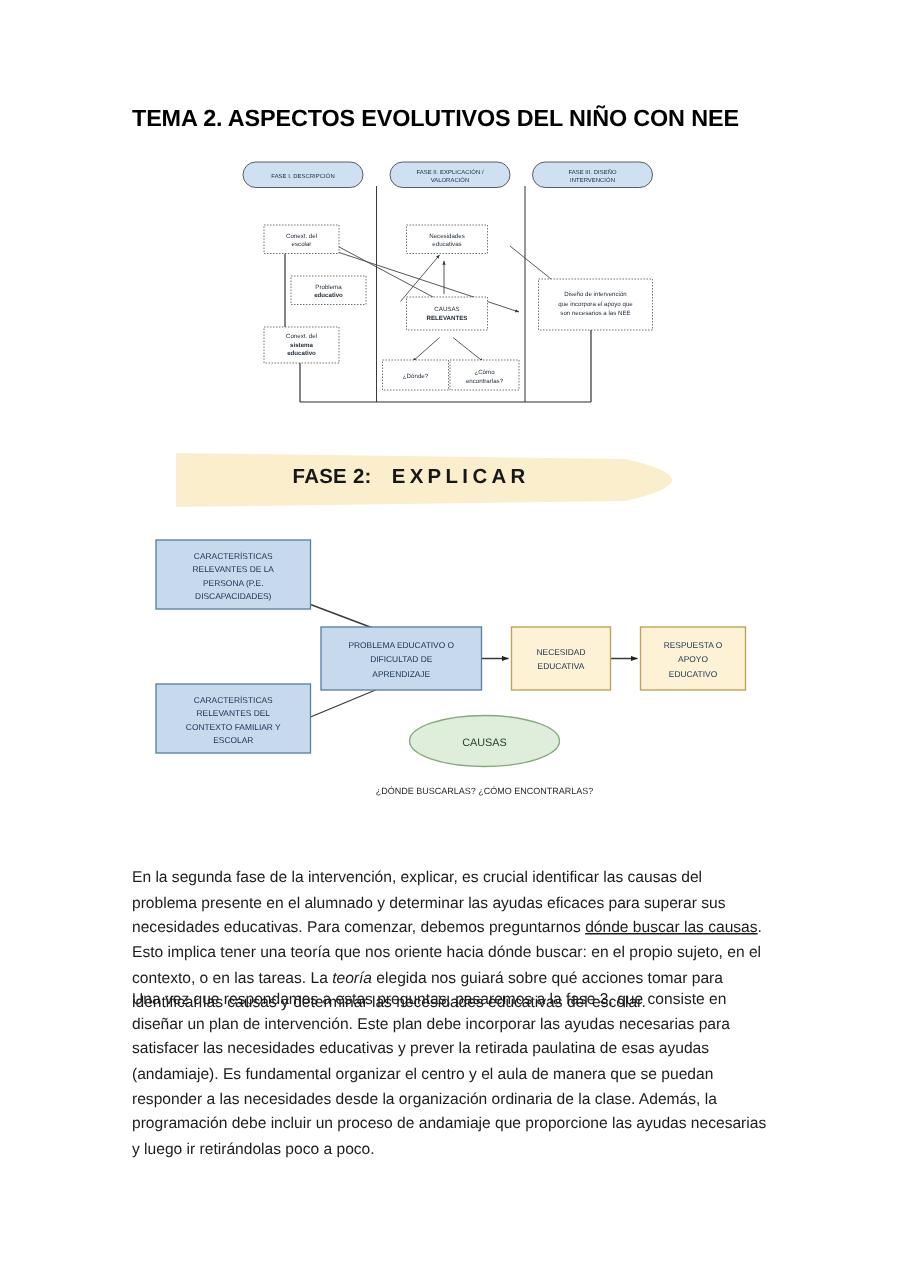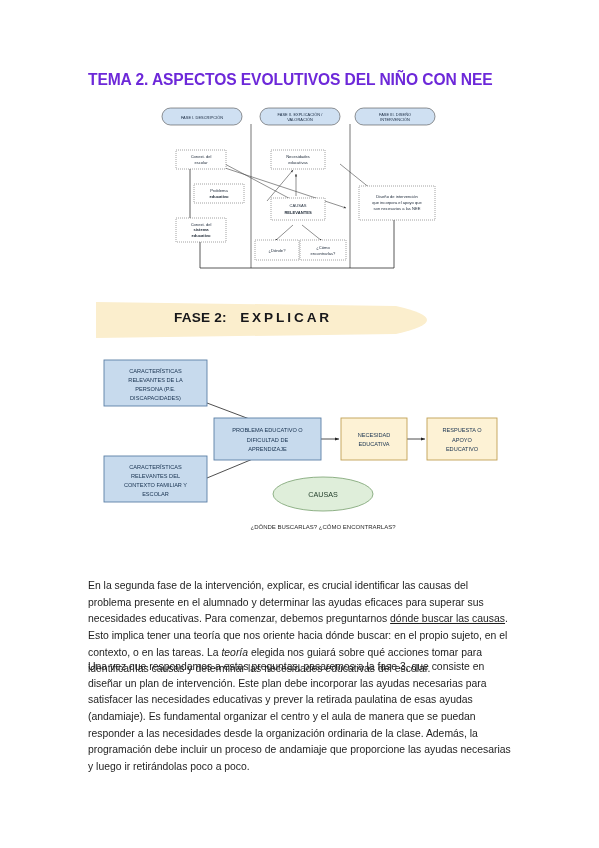--- a/index.html
+++ b/index.html
@@ -25,21 +25,21 @@
 
   
   .doc-title {
     position: absolute;
     left: 88px;
     top: 70px;
     width: 430px;
     font-size: 15.6px;
     font-weight: bold;
     letter-spacing: -0.1px;
-    color: #6d28d9;
+    color: #000000;
     line-height: 1.25;
   }
 
   
   .schema {
     position: absolute;
     left: 150px;
     top: 98px;
     width: 300px;
     height: 190px;
@@ -60,21 +60,21 @@
   .node-text-b {
     font-size: 4.1px;
     font-family: "Liberation Sans", sans-serif;
     fill: #1d2835;
     font-weight: bold;
   }
 
   
   .banner-wrap {
     position: absolute;
-    left: 96px;
+    left: 117px;
     top: 299px;
     width: 362px;
     height: 42px;
   }
   .banner-shape {
     position: absolute;
     inset: 0;
   }
   .banner-label {
     position: absolute;

